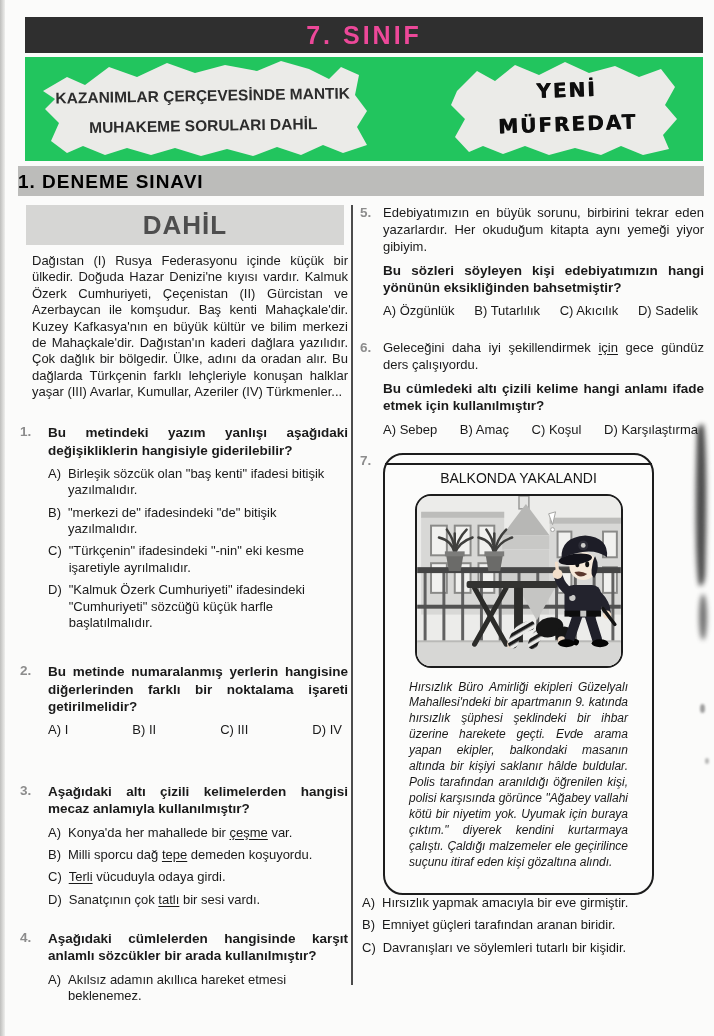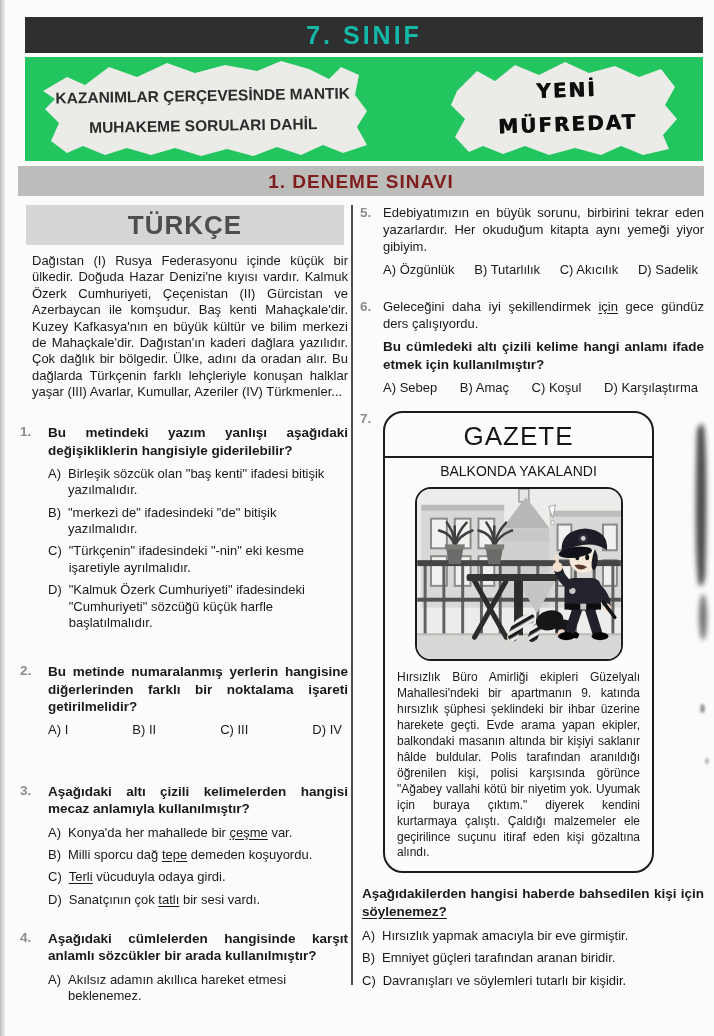--- a/index.html
+++ b/index.html
@@ -13,31 +13,31 @@
   u{text-decoration:underline;text-underline-offset:2px;}
 
   
   .edge-left{left:0;top:0;width:5px;height:1036px;background:linear-gradient(90deg,#b3b3b1,#ececea);opacity:.85;}
   .smudge1{left:695px;top:424px;width:12px;height:162px;background:#2e2e2e;border-radius:45% 55% 40% 60% / 6% 94% 8% 92%;filter:blur(2.5px);opacity:.85;transform:rotate(1.5deg);}
   .smudge2{left:699px;top:594px;width:8px;height:46px;background:#3a3a3a;border-radius:50%;filter:blur(2.5px);opacity:.7;}
   .speck1{left:700px;top:704px;width:5px;height:9px;background:#777;border-radius:50%;filter:blur(1px);opacity:.7;}
   .speck2{left:705px;top:758px;width:4px;height:6px;background:#888;border-radius:50%;filter:blur(1px);opacity:.6;}
 
   
-  .grade-banner{left:25px;top:17px;width:678px;height:36px;background:#2f2f2f;color:#14b8a6;
+  .grade-banner{left:25px;top:17px;width:678px;height:36px;background:#2f2f2f;color:#ec4899;
     font-size:25px;font-weight:bold;letter-spacing:3px;text-align:center;line-height:37px;}
   .promo-banner{left:25px;top:57px;width:678px;height:104px;background:#22c55e;}
   .promo-banner svg{position:absolute;left:0;top:0;}
   .promo-left{position:absolute;left:28px;top:24px;width:300px;text-align:center;
     font-size:15.5px;font-weight:bold;color:#2c2c2c;line-height:1.95;transform:rotate(-1deg);}
   .promo-right{position:absolute;left:452px;top:16px;width:180px;text-align:center;
     font-family:"DejaVu Sans", sans-serif;font-size:20px;font-weight:bold;color:#0e0e0e;
     letter-spacing:2px;line-height:1.7;transform:rotate(-2deg);text-shadow:.6px 0 #0e0e0e;}
-  .exam-banner{left:18px;top:166px;width:686px;height:30px;background:#bcbcba;color:#7f1d1d;
-    font-size:19px;font-weight:bold;letter-spacing:1px;text-align:center;line-height:31px;}
+  .exam-banner{left:18px;top:166px;width:686px;height:30px;background:#bcbcba;color:#000000;
+    font-size:19px;font-weight:bold;letter-spacing:1px;text-align:left;line-height:31px;}
 
   
   .col-left{left:18px;top:205px;width:330px;}
   .col-right{left:360px;top:205px;width:344px;}
   .divider{left:351px;top:205px;width:2px;height:780px;background:#4c4c4c;}
 
   .subject-title{margin:0 4px 8px 8px;background:#d6d6d4;height:40px;text-align:center;
     font-size:26px;font-weight:bold;color:#4e4e4e;letter-spacing:1px;line-height:41px;}
   .instruction{background:#e2e2e0;padding:2px 5px;font-size:13px;margin:0 0 10px 0;color:#222;}
   .passage{font-size:13px;line-height:1.26;text-align:justify;margin:0 0 24px 14px;}
@@ -54,21 +54,21 @@
   .oi{white-space:nowrap;}
   .mb-q1{margin-bottom:26px;} .mb-q2{margin-bottom:46px;} .mb-q3{margin-bottom:16px;}
   .mb-q5{margin-bottom:22px;} .mb-q6{margin-bottom:16px;}
 
   
   .newsbox{width:243px;border:2px solid #1c1c1c;border-radius:20px;padding:8px 12px 10px 12px;background:#fcfcfb;}
   .masthead{font-size:26px;text-align:center;letter-spacing:1px;color:#161616;margin:0 0 4px 0;}
   .mast-rule{border-top:2px solid #1c1c1c;margin:0 -12px 5px -12px;}
   .headline{font-size:14px;text-align:center;color:#161616;margin:0 0 8px 0;}
   .illus{width:204px;height:170px;border:2px solid #1c1c1c;border-radius:16px;overflow:hidden;margin:0 auto 9px auto;background:#ececea;}
-  .newsbody{font-size:12px;line-height:1.33;text-align:justify;margin:0;}
+  .newsbody{font-size:12px;line-height:1.33;text-align:justify;margin:12px;font-style:italic;}
   .stem-full{margin:12px 0 8px 2px;}
   .q7opts{margin-left:2px;}
 </style>
 </head>
 <body>
 
 <div class="abs edge-left"></div>
 
 <div class="abs grade-banner">7. SINIF</div>
 
@@ -86,21 +86,21 @@
     <div>MÜFREDAT</div>
   </div>
 </div>
 
 <div class="abs exam-banner">1. DENEME SINAVI</div>
 
 <div class="abs divider"></div>
 
 <div class="abs col-left">
 
-  <div class="subject-title">TÜRKÇE</div>
+  <div class="subject-title">DAHİL</div>
   <p class="passage">Dağıstan (I) Rusya Federasyonu içinde küçük bir ülkedir. Doğuda Hazar Denizi'ne kıyısı vardır. Kalmuk Özerk Cumhuriyeti, Çeçenistan (II) Gürcistan ve Azerbaycan ile komşudur. Baş kenti Mahaçkale'dir. Kuzey Kafkasya'nın en büyük kültür ve bilim merkezi de Mahaçkale'dir. Dağıstan'ın kaderi dağlara yazılıdır. Çok dağlık bir bölgedir. Ülke, adını da oradan alır. Bu dağlarda Türkçenin farklı lehçleriyle konuşan halklar yaşar (III) Avarlar, Kumullar, Azeriler (IV) Türkmenler...</p>
 
   <section class="q mb-q1">
     <span class="qnum">1.</span>
     <div class="qc">
       <p class="stem">Bu metindeki yazım yanlışı aşağıdaki değişikliklerin hangisiyle giderilebilir?</p>
       <div class="opt">
           <span class="ol">A)</span>
           <span>Birleşik sözcük olan "baş kenti" ifadesi bitişik yazılmalıdır.</span>
         </div>
@@ -167,20 +167,21 @@
     </div>
   </section>
 </div>
 
 <div class="abs col-right">
 
   <section class="q mb-q5">
     <span class="qnum">5.</span>
     <div class="qc">
       <p class="lead">Edebiyatımızın en büyük sorunu, birbirini tekrar eden yazarlardır. Her okuduğum kitapta aynı yemeği yiyor gibiyim.</p>
+      <p class="stem">Bu sözleri söyleyen kişi edebiyatımızın hangi yönünün eksikliğinden bahsetmiştir?</p>
       <div class="opts-inline">
         <span class="oi"><span>A)</span> <span>Özgünlük</span></span>
         <span class="oi"><span>B)</span> <span>Tutarlılık</span></span>
         <span class="oi"><span>C)</span> <span>Akıcılık</span></span>
         <span class="oi"><span>D)</span> <span>Sadelik</span></span>
       </div>
     </div>
   </section>
 
   <section class="q mb-q6">
@@ -195,21 +196,20 @@
         <span class="oi"><span>D)</span> <span>Karşılaştırma</span></span>
       </div>
     </div>
   </section>
 
   <section>
     <div class="q">
       <span class="qnum">7.</span>
       <div class="qc">
         <div class="newsbox">
-          <div class="masthead">GAZETE</div>
           <div class="mast-rule"></div>
           <div class="headline">BALKONDA YAKALANDI</div>
 
           <div class="illus">
             <svg width="204" height="170" viewBox="0 0 206 172">
               <defs>
                 <pattern id="stripes" width="7" height="7" patternUnits="userSpaceOnUse" patternTransform="rotate(60)">
                   <rect width="7" height="7" fill="#e9e9e7"></rect>
                   <rect width="3.5" height="7" fill="#1b1b1b"></rect>
                 </pattern>
@@ -322,21 +322,20 @@
                 <circle cx="168" cy="50" r="2.4" fill="#cfcfcd"></circle>
               </g>
             </svg>
           </div>
 
           <p class="newsbody">Hırsızlık Büro Amirliği ekipleri Güzelyalı Mahallesi'ndeki bir apartmanın 9. katında hırsızlık şüphesi şeklindeki bir ihbar üzerine harekete geçti. Evde arama yapan ekipler, balkondaki masanın altında bir kişiyi saklanır hâlde buldular. Polis tarafından aranıldığı öğrenilen kişi, polisi karşısında görünce "Ağabey vallahi kötü bir niyetim yok. Uyumak için buraya çıktım." diyerek kendini kurtarmaya çalıştı. Çaldığı malzemeler ele geçirilince suçunu itiraf eden kişi gözaltına alındı.</p>
         </div>
       </div>
     </div>
 
-    <p class="stem stem-full">Aşağıdakilerden hangisi haberde bahsedilen kişi için <u>söylenemez?</u></p>
     <div class="q7opts">
       <div class="opt">
           <span class="ol">A)</span>
           <span>Hırsızlık yapmak amacıyla bir eve girmiştir.</span>
         </div>
       <div class="opt">
           <span class="ol">B)</span>
           <span>Emniyet güçleri tarafından aranan biridir.</span>
         </div>
       <div class="opt">

